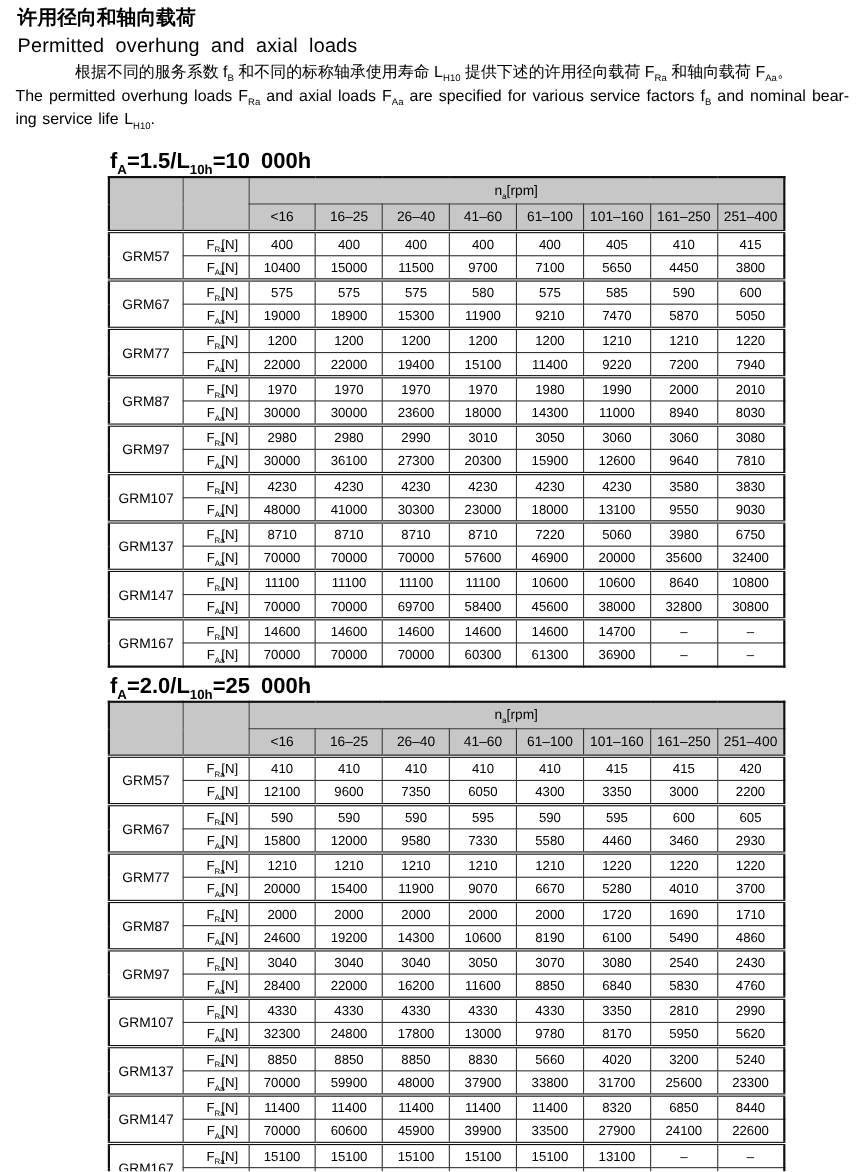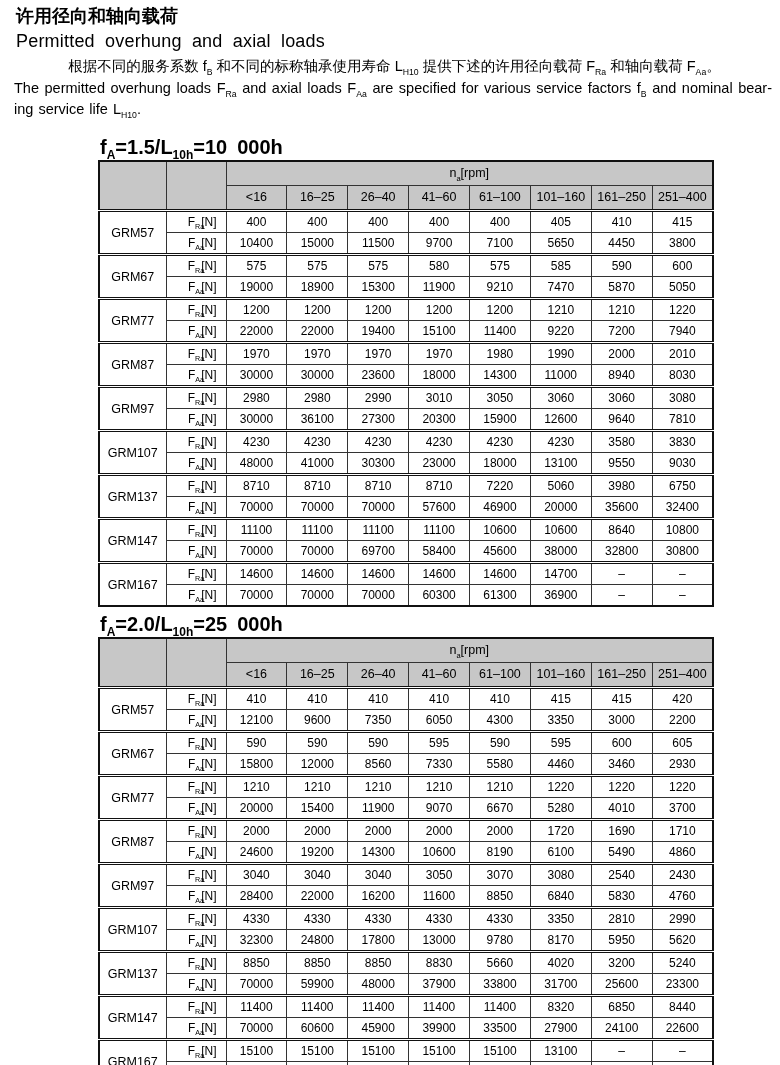--- a/index.html
+++ b/index.html
@@ -366,21 +366,21 @@
               <td class="val">595</td>
               <td class="val">590</td>
               <td class="val">595</td>
               <td class="val">600</td>
               <td class="val">605</td>
             </tr>
             <tr>
               <td class="label"><span class="fsym">F<sub>Aa</sub></span><span class="unit">[N]</span></td>
               <td class="val">15800</td>
               <td class="val">12000</td>
-              <td class="val">8560</td>
+              <td class="val">9580</td>
               <td class="val">7330</td>
               <td class="val">5580</td>
               <td class="val">4460</td>
               <td class="val">3460</td>
               <td class="val">2930</td>
             </tr>
             <tr class="grp-start">
               <td class="model" rowspan="2">GRM77</td>
               <td class="label"><span class="fsym">F<sub>Ra</sub></span><span class="unit">[N]</span></td>
               <td class="val">1210</td>

